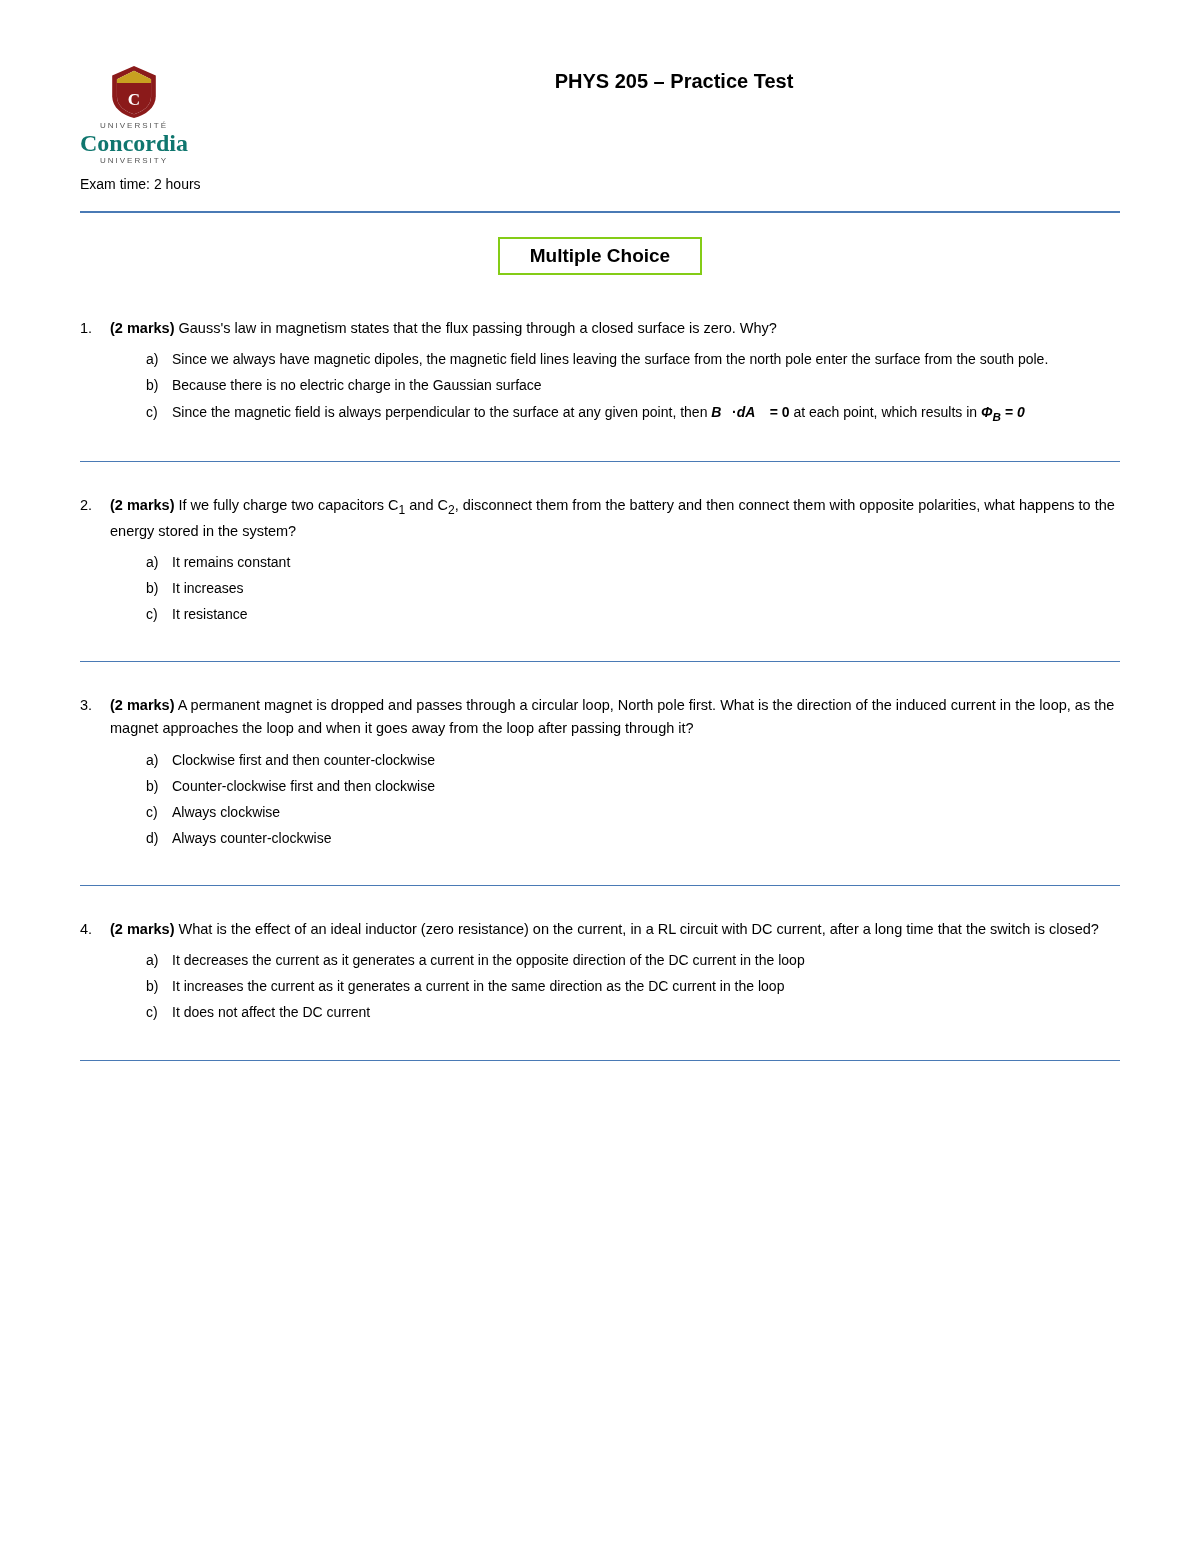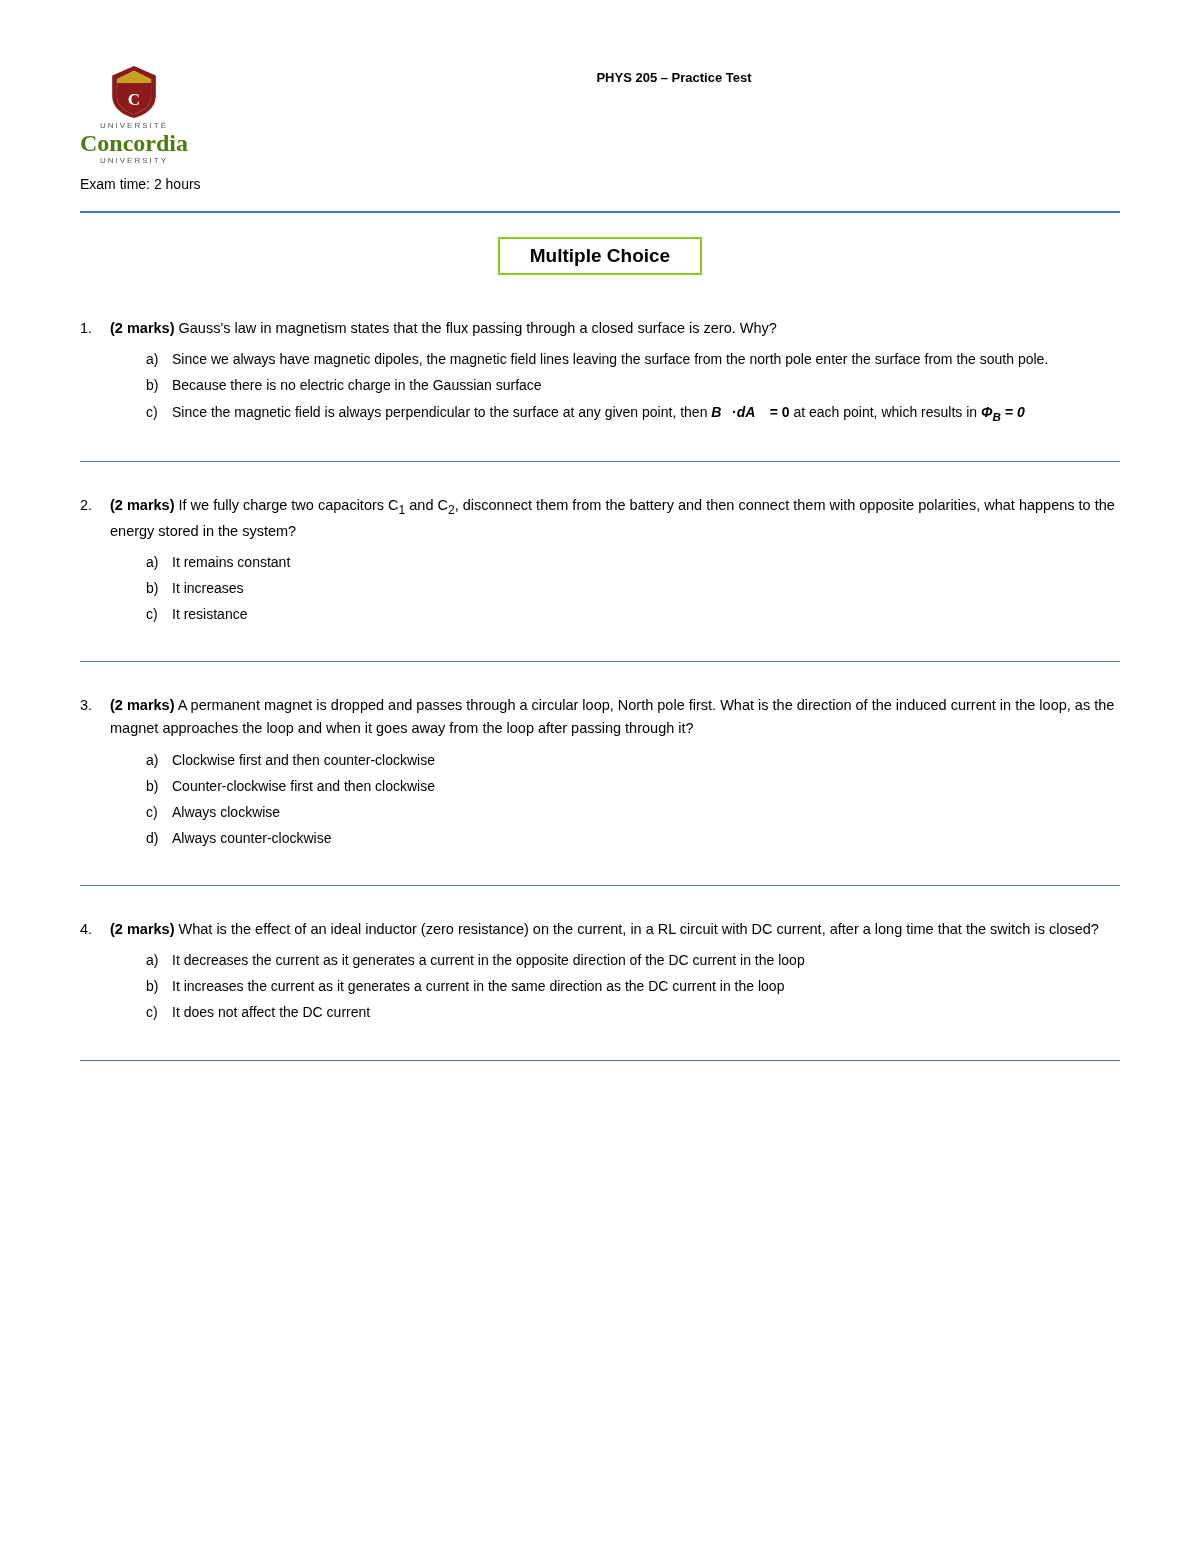--- a/index.html
+++ b/index.html
@@ -34,21 +34,21 @@
       margin-bottom: 2px;
     }
     .title-area {
       flex: 1;
       display: flex;
       justify-content: center;
       align-items: center;
       padding-top: 10px;
     }
     .exam-title {
-      font-size: 13px;
+      font-size: 20px;
       font-weight: bold;
       font-family: Arial, sans-serif;
     }
     .exam-info {
       margin-top: 8px;
       font-family: Arial, sans-serif;
       font-size: 14px;
       line-height: 1.7;
     }
     .exam-info span.label {
@@ -133,21 +133,21 @@
       <path d="M25 7 L43 16 L43 34 C43 44 35 50 25 53 C15 50 7 44 7 34 L7 16 Z" fill="white"></path>
 
       <path d="M25 7 L43 16 L43 20 L7 20 L7 16 Z" fill="#c8a020"></path>
 
       <path d="M7 20 L43 20 L43 34 C43 44 35 50 25 53 C15 50 7 44 7 34 Z" fill="#8b1a1a"></path>
 
       <text x="25" y="43" text-anchor="middle" fill="white" font-size="18" font-family="serif" font-weight="bold">C</text>
     </svg>
     <div style="text-align:center;">
       <div style="font-size:8px;letter-spacing:2px;color:#555;font-family:Arial,sans-serif;">UNIVERSITÉ</div>
-      <div style="font-size:24px;font-weight:bold;color:#4d7c0f;font-family:'Times New Roman',serif;line-height:1.1;">Concordia</div>
+      <div style="font-size:24px;font-weight:bold;color:#0f766e;font-family:'Times New Roman',serif;line-height:1.1;">Concordia</div>
       <div style="font-size:8px;letter-spacing:2px;color:#555;font-family:Arial,sans-serif;">UNIVERSITY</div>
     </div>
   </div>
   <div class="title-area">
     <div class="exam-title">PHYS 205 – Practice Test</div>
   </div>
 </div>
 
 <div class="exam-info">
   <div>

